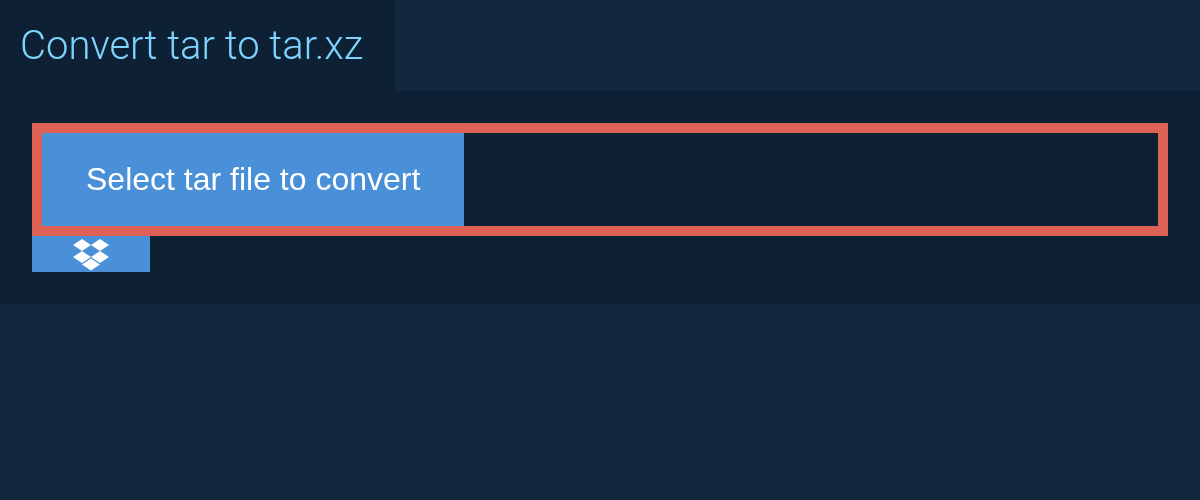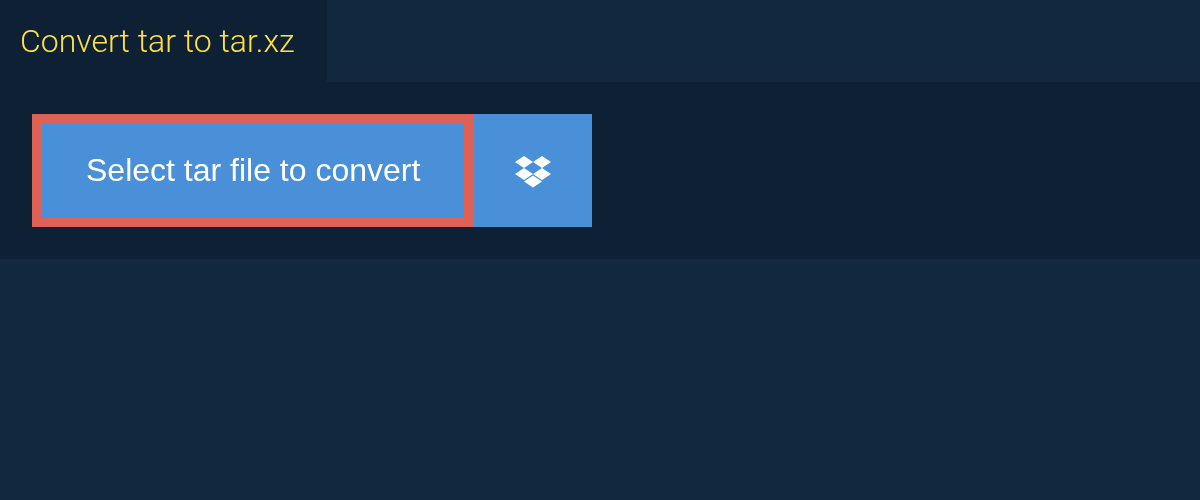--- a/index.html
+++ b/index.html
@@ -11,31 +11,32 @@
       width: 1200px;
       height: 500px;
       background: #12283f;
       font-family: -apple-system, BlinkMacSystemFont, "Segoe UI", Roboto, Helvetica, Arial, sans-serif;
       overflow: hidden;
     }
     .tab-header {
       display: inline-block;
       background: #0d2034;
       padding: 22px 32px 22px 20px;
-      color: #fde047;
-      font-size: 32px;
+      color: #7dd3fc;
+      font-size: 40px;
       font-weight: 300;
     }
     .tab-content {
       background: #0d2034;
       padding: 32px;
       width: 100%;
     }
     .button-row {
       display: flex;
+      flex-direction: column;
     }
     .select-file-wrapper {
       border: 10px solid #dd6255;
       display: inline-block;
     }
     .select-file-button {
       background: #4a90d9;
       color: #ffffff;
       font-size: 32px;
       font-weight: 300;

